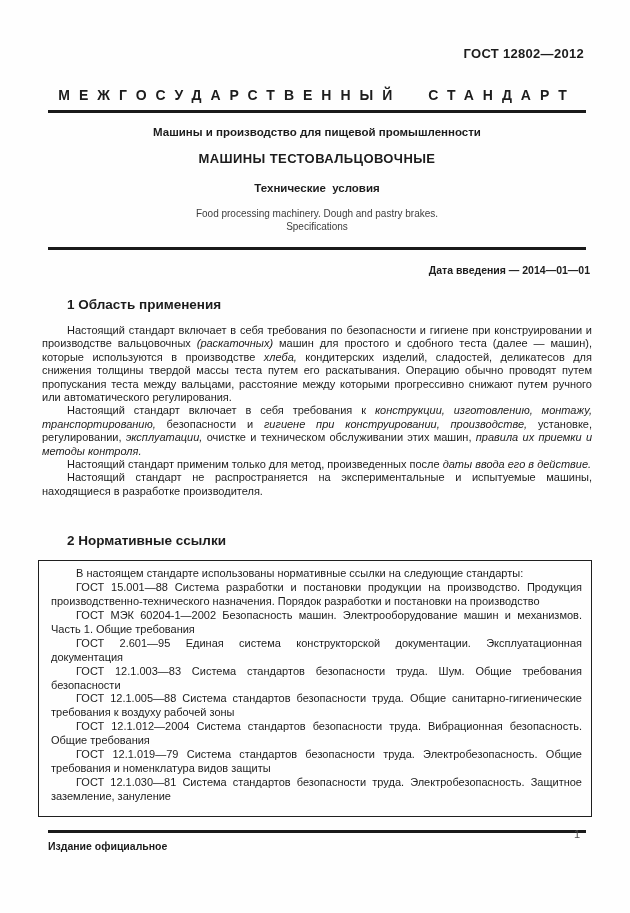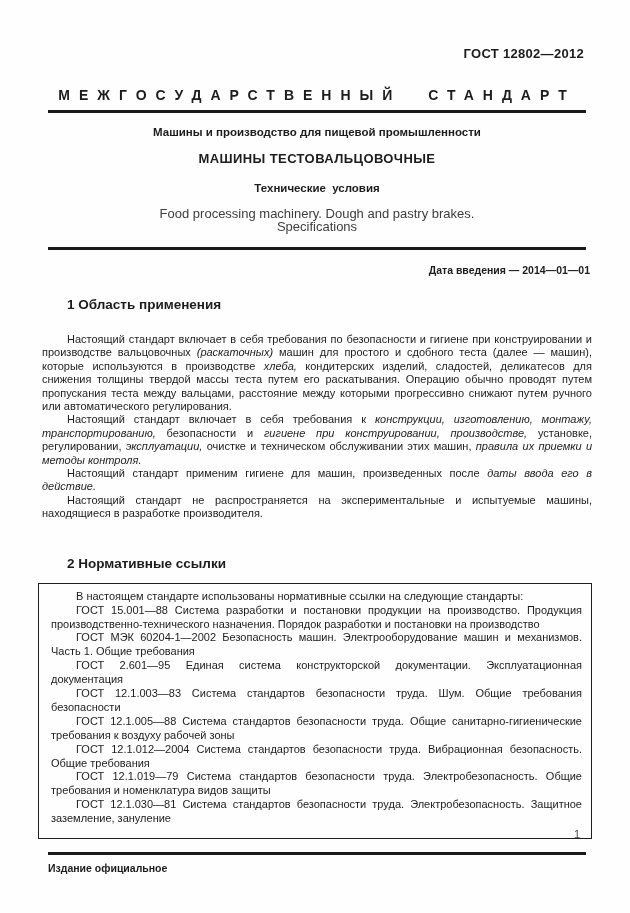--- a/index.html
+++ b/index.html
@@ -37,39 +37,39 @@
     height: 3px;
     background: #1a1a1a;
     border: none;
     margin: 0 6px;
   }
   .rule-head { margin-top: 7px; }
   
   .t-subject   { margin-top: 13px; text-align: center; font-size: 11.5px; font-weight: bold; }
   .t-main      { margin-top: 13px; text-align: center; font-size: 13px; font-weight: bold; letter-spacing: 0.4px; }
   .t-sub       { margin-top: 16px; text-align: center; font-size: 11.5px; font-weight: bold; word-spacing: 3px; }
-  .t-en        { margin-top: 13px; text-align: center; font-size: 13px; color: #3d3d3d; line-height: 13px; }
+  .t-en        { margin-top: 13px; text-align: center; font-size: 10px; color: #3d3d3d; line-height: 13px; }
   .rule-title  { margin-top: 14px; }
   
   .date-line {
     margin-top: 14px;
     text-align: right;
     font-size: 10.5px;
     font-weight: bold;
     padding-right: 2px;
   }
   
   .sec-heading {
     font-size: 13.5px;
     font-weight: bold;
     margin-left: 25px;
   }
   .h-scope { margin-top: 21px; }
   .h-refs  { margin-top: 35px; }
-  .body-text { margin-top: 21px; }
+  .body-text { margin-top: 12px; }
   .body-p {
     font-size: 11px;
     line-height: 13.4px;
     text-align: justify;
     text-indent: 25px;
   }
   .it { font-style: italic; }
   
   .refs-box {
     margin-top: 12px;
@@ -111,21 +111,21 @@
   <div class="t-sub">Технические условия</div>
   <div class="t-en"><span>Food processing machinery. Dough and pastry brakes.</span><br><span>Specifications</span></div>
   <div class="rule-thick rule-title"></div>
 
   <div class="date-line">Дата введения — 2014—01—01</div>
 
   <div class="sec-heading h-scope">1 Область применения</div>
   <div class="body-text">
     <p class="body-p"><span>Настоящий стандарт включает в себя требования по безопасности и гигиене при конструировании и производстве вальцовочных </span><span class="it">(раскаточных)</span><span> машин для простого и сдобного теста (далее — машин), которые используются в производстве </span><span class="it">хлеба,</span><span> кондитерских изделий, сладостей, деликатесов для снижения толщины твердой массы теста путем его раскатывания. Операцию обычно проводят путем пропускания теста между вальцами, расстояние между которыми прогрессивно снижают путем ручного или автоматического регулирования.</span></p>
     <p class="body-p"><span>Настоящий стандарт включает в себя требования к </span><span class="it">конструкции, изготовлению, монтажу, транспортированию,</span><span> безопасности и </span><span class="it">гигиене при конструировании, производстве,</span><span> установке, регулировании, </span><span class="it">эксплуатации,</span><span> очистке и техническом обслуживании этих машин, </span><span class="it">правила их приемки и методы контроля.</span></p>
-    <p class="body-p"><span>Настоящий стандарт применим гигиене для машин, произведенных после </span><span class="it">даты ввода его в действие.</span></p>
+    <p class="body-p"><span>Настоящий стандарт применим только для метод, произведенных после </span><span class="it">даты ввода его в действие.</span></p>
     <p class="body-p"><span>Настоящий стандарт  не распространяется  на экспериментальные  и испытуемые машины, находящиеся в разработке производителя.</span></p>
   </div>
 
   <div class="sec-heading h-refs">2 Нормативные ссылки</div>
   <div class="refs-box">
     <p class="body-p">В настоящем стандарте использованы нормативные ссылки на следующие стандарты:</p>
     <p class="body-p">ГОСТ  15.001—88 Система разработки и постановки продукции на производство. Продукция производственно-технического назначения. Порядок разработки и постановки на производство</p>
     <p class="body-p">ГОСТ МЭК 60204-1—2002 Безопасность машин. Электрооборудование машин и механизмов. Часть 1. Общие требования</p>
     <p class="body-p">ГОСТ 2.601—95 Единая система конструкторской документации. Эксплуатационная документация</p>
     <p class="body-p">ГОСТ 12.1.003—83 Система стандартов безопасности труда. Шум. Общие требования безопасности</p>

